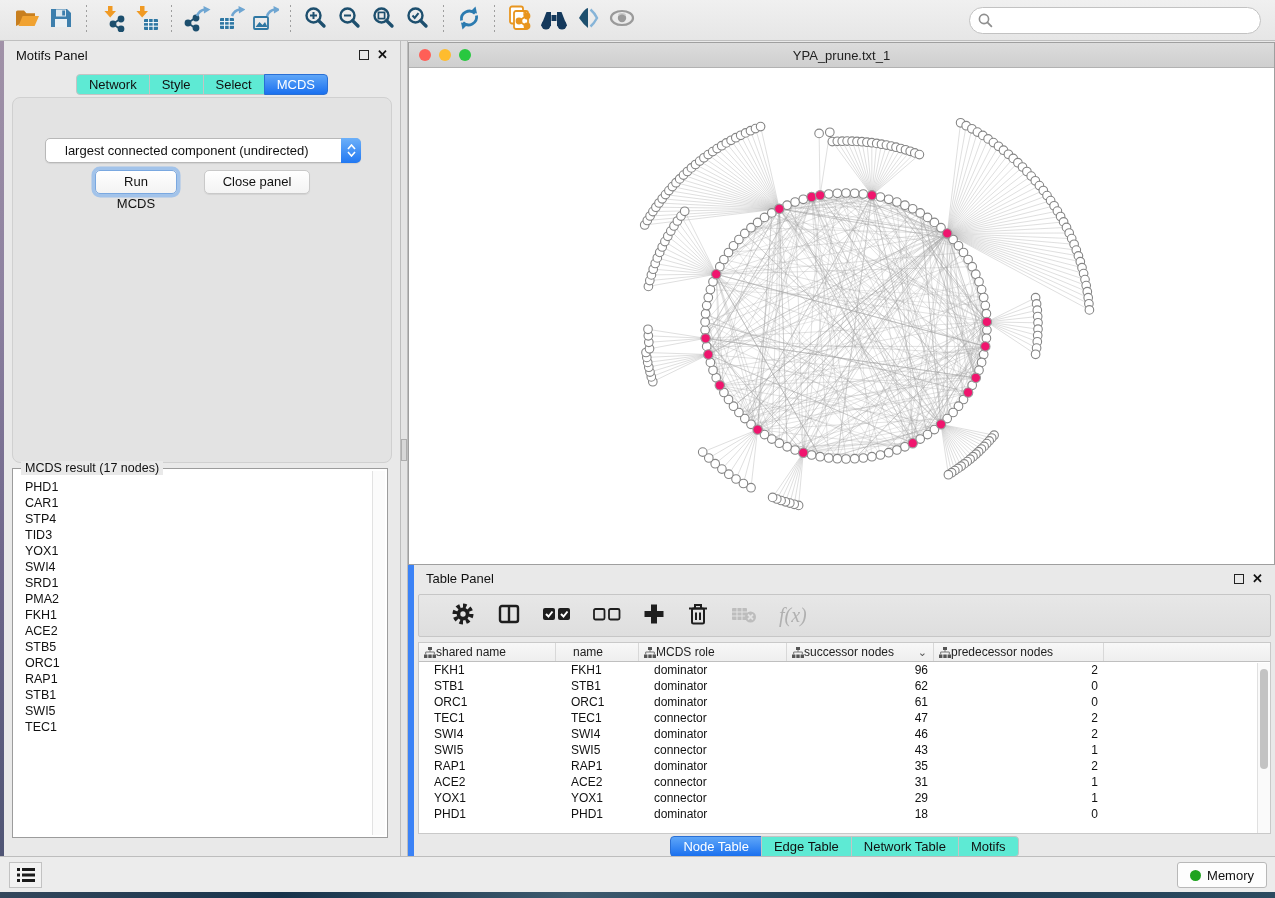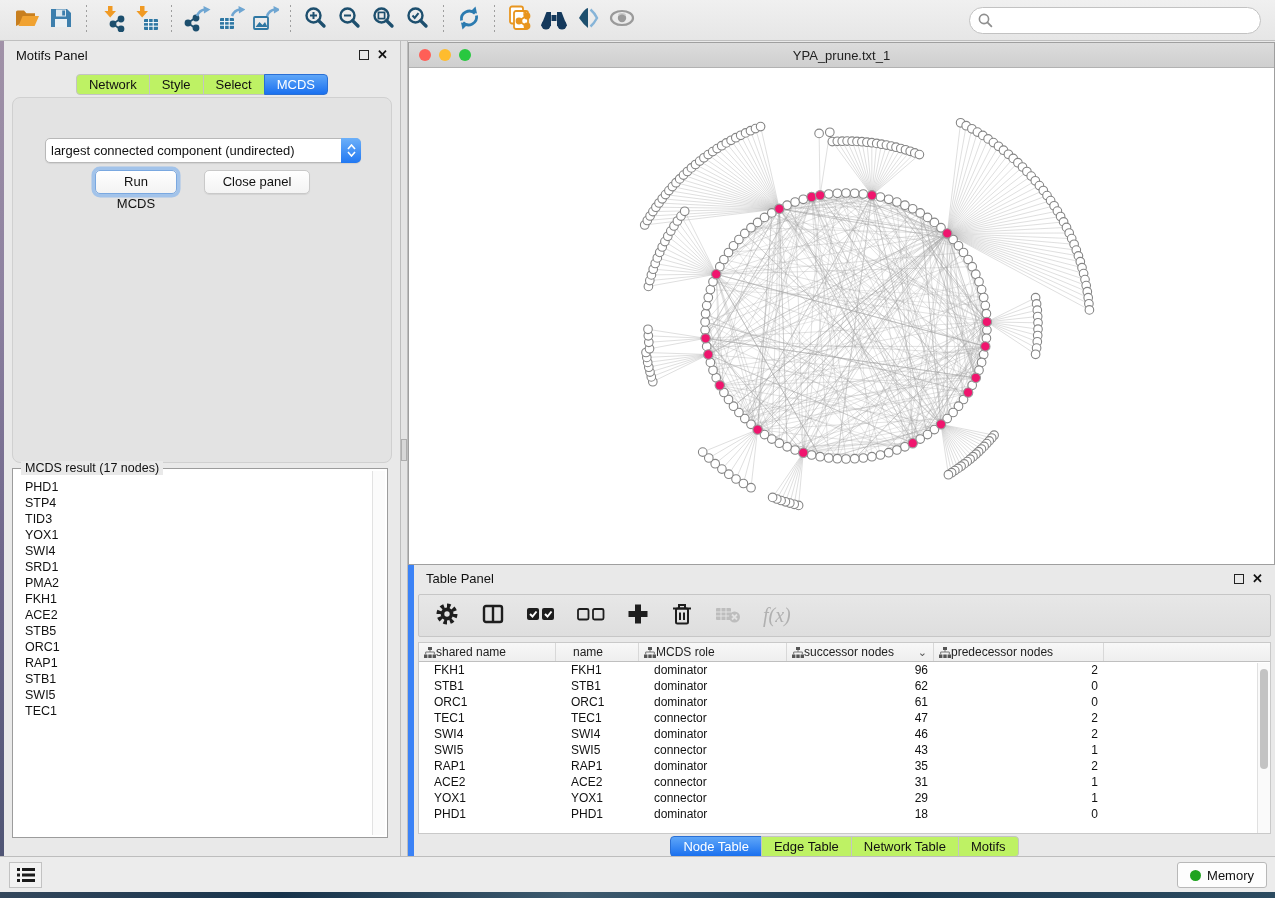--- a/index.html
+++ b/index.html
@@ -27,33 +27,33 @@
 
   
   .cpanel { position:absolute; left:0; top:0; width:396px; height:816px; background:#e9e9e9; }
   .panel-head { position:absolute; left:0; top:0; right:0; height:28px; display:flex; align-items:center; }
   .panel-title { font-size:13px; color:#111; padding-left:12px; }
   .win-icons { margin-left:auto; display:flex; align-items:center; gap:8px; padding-right:12px; }
   .float-ic { width:10px; height:10px; border:1.6px solid #222; display:inline-block; }
   .close-ic { font-size:13px; font-weight:bold; color:#111; line-height:10px; }
 
   .seg { display:flex; }
-  .seg-btn { height:21px; line-height:19px; padding:0 12px; font-size:13px; background:#bef264; border:1px solid #c4c4c4;
+  .seg-btn { height:21px; line-height:19px; padding:0 12px; font-size:13px; background:#5eead4; border:1px solid #c4c4c4;
     margin-left:-1px; color:#111; cursor:default; }
   .seg-btn:first-child { border-radius:4px 0 0 4px; margin-left:0; }
   .seg-btn:last-child { border-radius:0 4px 4px 0; }
   .seg-btn.sel { background:linear-gradient(#5ea6f8,#1a70ef); border-color:#2a6fd4; color:#fff; }
   .cpanel-tabs { position:absolute; top:33px; left:0; width:100%; display:flex; justify-content:center; }
 
   .inner-panel { position:absolute; left:8px; top:56px; width:380px; height:366px; background:#e3e3e3;
     border:1px solid #d0d0d0; border-radius:8px; }
   .opt-label { position:absolute; top:16px; width:100%; text-align:center; font-size:13px; color:#111; }
   .dropdown { position:absolute; left:32px; top:40px; width:316px; height:25px; background:#fff; border:1px solid #b8b8b8;
     border-radius:5px; display:flex; align-items:center; font-size:13px; color:#111; box-shadow:0 1px 1px rgba(0,0,0,.08); }
-  .dropdown .dd-text { padding-left:5px; flex:1; white-space:nowrap; overflow:hidden; }
+  .dropdown .dd-text { padding-left:19px; flex:1; white-space:nowrap; overflow:hidden; }
   .dd-cap { width:20px; height:25px; margin:-1px -1px -1px 0; border-radius:0 5px 5px 0;
     background:linear-gradient(#6cb0f9,#2178f2); display:flex; flex-direction:column; align-items:center; justify-content:center; gap:1px; }
   .btn { position:absolute; top:72px; height:24px; background:linear-gradient(#ffffff,#f3f3f3); border:1px solid #c9c9c9;
     border-radius:5px; font-size:13px; color:#111; text-align:center; line-height:22px; padding:0 14px;
     box-shadow:0 1px 1px rgba(0,0,0,.07); cursor:default; }
   .btn.focus { box-shadow:0 0 0 3.5px rgba(110,170,240,.55); border-color:#7aa8e0; }
 
   .group { position:absolute; left:8px; top:427px; width:376px; height:370px; border:1px solid #9c9c9c; background:#fff; }
   .group-label { position:absolute; top:-8px; left:8px; background:#e9e9e9; padding:0 4px; font-size:12.5px; color:#111; }
   .mcds-list { position:absolute; left:2px; top:10px; right:16px; bottom:2px; overflow:hidden; }
@@ -74,21 +74,21 @@
     display:flex; align-items:center; position:relative; }
   .traffic { display:flex; gap:8px; padding-left:10px; }
   .traffic span { width:12px; height:12px; border-radius:50%; display:inline-block; }
   .net-title { position:absolute; left:0; right:0; text-align:center; font-size:13px; color:#222; }
   .net-canvas { width:865px; height:496px; display:block; background:#fff; }
 
   
   .tpanel { position:absolute; left:0; top:524px; width:867px; height:292px; background:#e9e9e9; border-left:6px solid #3b82f6; }
   .tpanel .panel-head { height:27px; }
   .t-toolbar { position:absolute; left:4px; right:4px; top:29px; height:43px; background:linear-gradient(#e7e7e7,#dedede);
-    border:1px solid #c6c6c6; border-radius:2px; display:flex; align-items:center; gap:22px; padding-left:16px; }
+    border:1px solid #c6c6c6; border-radius:2px; display:flex; align-items:center; gap:22px; padding-left:32px; }
   .t-tool { display:flex; align-items:center; justify-content:center; cursor:default; }
   .fx { font-family:"Liberation Serif",serif; font-style:italic; font-size:20px; color:#b0b0b0; }
 
   .ttable { position:absolute; left:4px; right:4px; top:77px; height:192px; background:#fff; border:1px solid #c9c9c9; overflow:hidden; }
   .thead { display:flex; height:19px; border-bottom:1px solid #bfbfbf; background:linear-gradient(#f8f8f8,#eeeeee); }
   .th { display:flex; align-items:center; border-right:1px solid #d8d8d8; font-size:12px; color:#222; position:relative; }
   .th .lbl { flex:1; text-align:left; }
   .th .tree { margin-left:5px; }
   .th .sort { font-size:11px; color:#555; margin-right:6px; }
   .trow { display:flex; height:16px; }
@@ -323,20 +323,21 @@
         </span>
       </div>
       <div class="btn focus" style="left:82px; width:82px;">Run MCDS</div>
       <div class="btn" style="left:191px; width:106px;">Close panel</div>
     </div>
 
     <div class="group">
       <span class="group-label">MCDS result (17 nodes)</span>
       <div class="mcds-list" id="mcds-list">
           <div>PHD1</div>
+          <div>CAR1</div>
           <div>STP4</div>
           <div>TID3</div>
           <div>YOX1</div>
           <div>SWI4</div>
           <div>SRD1</div>
           <div>PMA2</div>
           <div>FKH1</div>
           <div>ACE2</div>
           <div>STB5</div>
           <div>ORC1</div>

